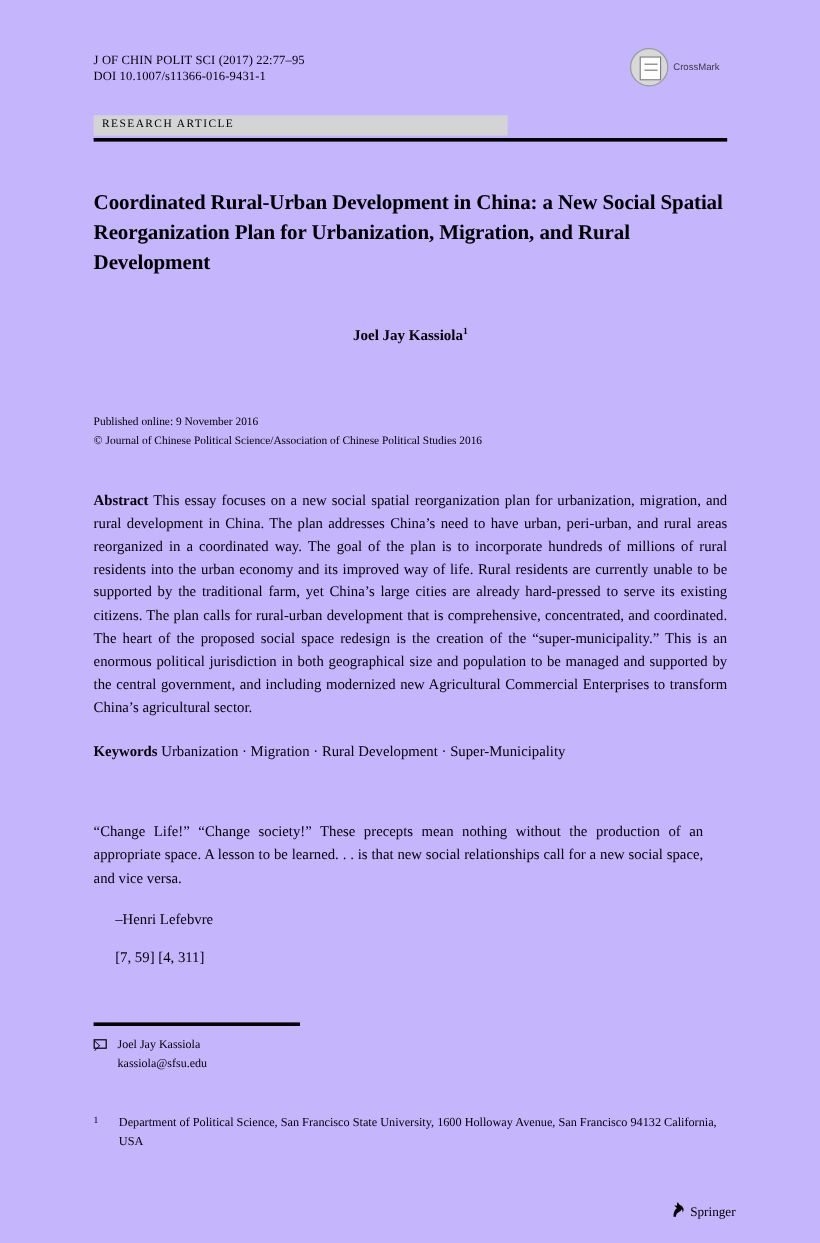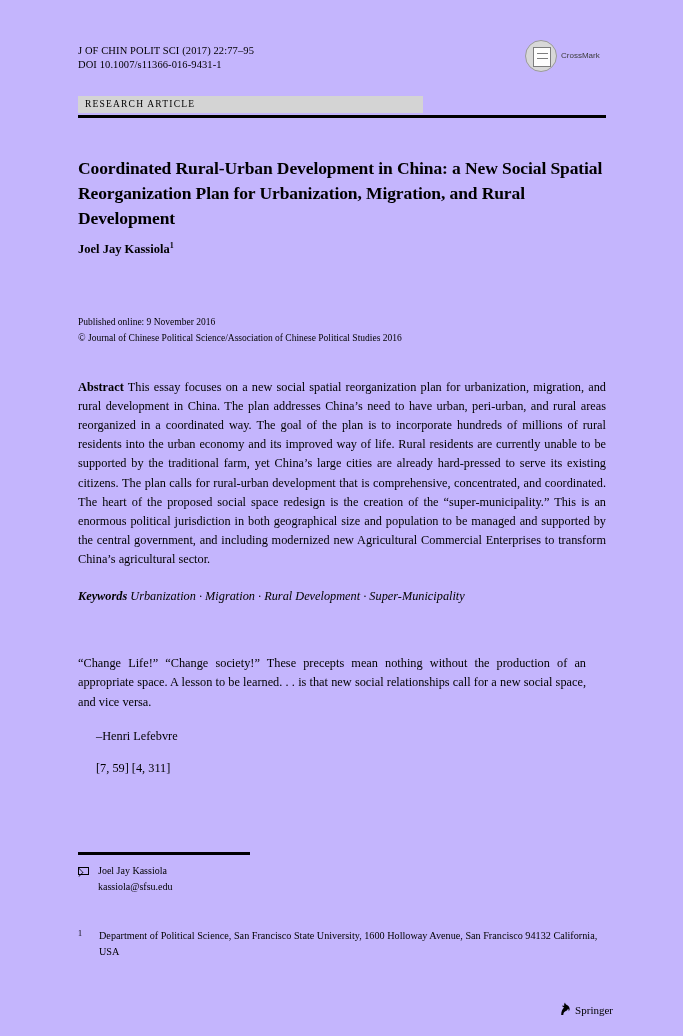--- a/index.html
+++ b/index.html
@@ -125,23 +125,24 @@
   .title {
     margin-top: 38px;
     font-size: 17.5px;
     font-weight: bold;
     line-height: 25px;
     letter-spacing: -0.1px;
   }
 
   
   .authors {
-    margin-top: 10px;
+    margin-top: 40px;
     font-size: 12.5px;
     font-weight: bold;
+    text-align: center;
   }
   .sup {
     font-size: 8px;
     vertical-align: super;
     font-weight: bold;
   }
 
   
   .pubinfo {
     margin-top: 58px;
@@ -158,21 +159,20 @@
     font-size: 12.3px;
     line-height: 19.2px;
     text-align: justify;
   }
   .abstract b { font-weight: bold; }
 
   .keywords {
     margin-top: 17px;
     font-size: 12.3px;
     line-height: 19px;
-    font-style: italic;
   }
   .keywords b { font-weight: bold; }
 
   
   .epigraph {
     margin-top: 48px;
     margin-left: 0;
     width: 508px;
     font-size: 12.3px;
     line-height: 19.5px;

